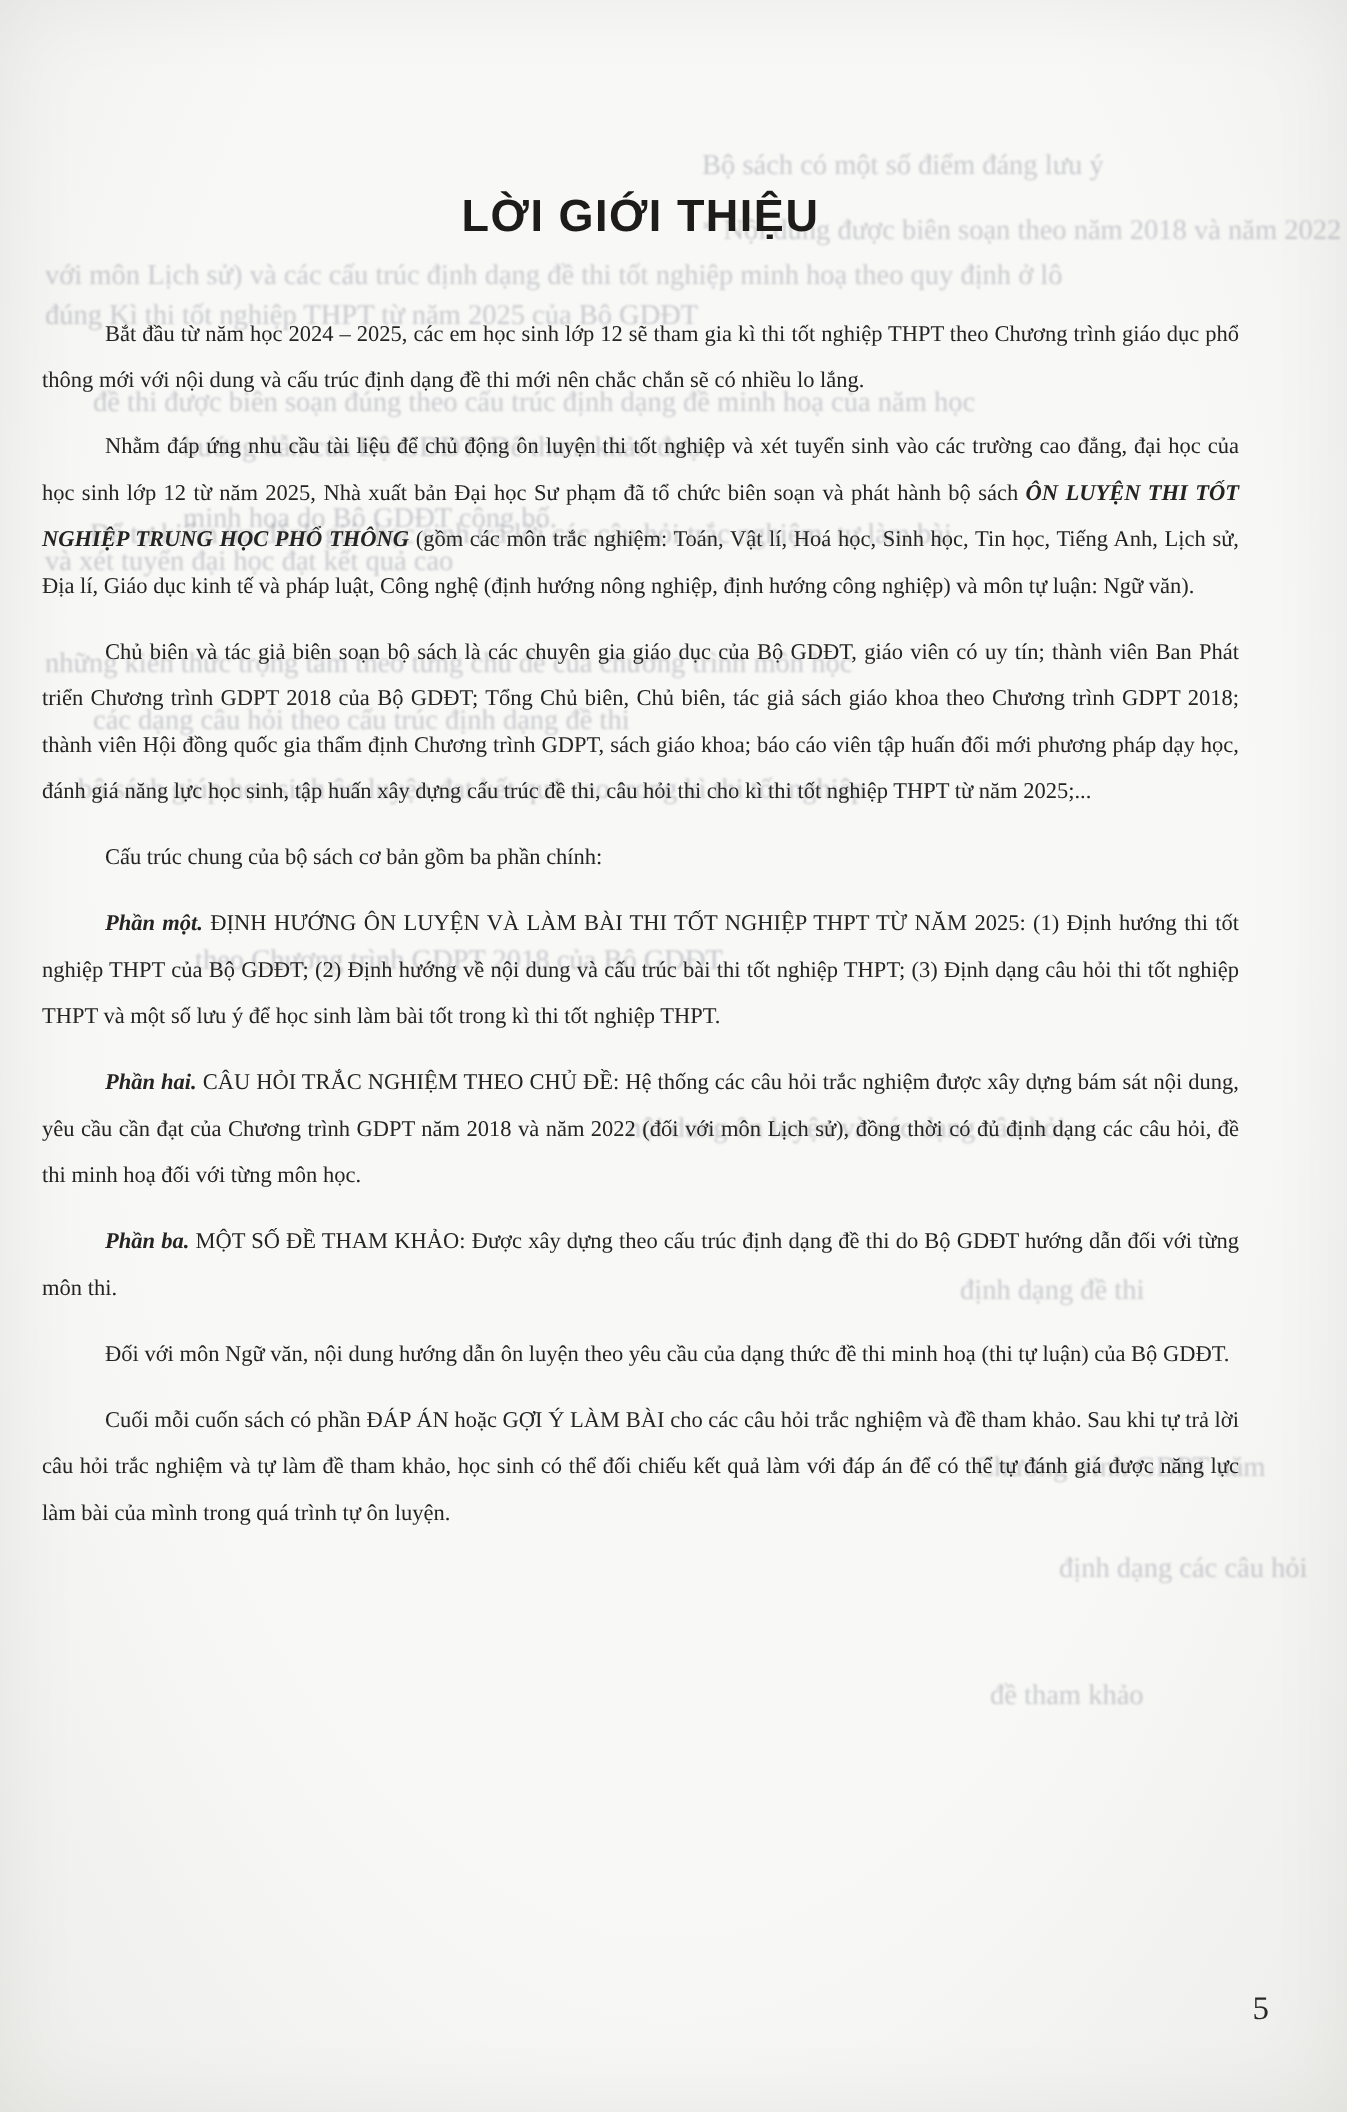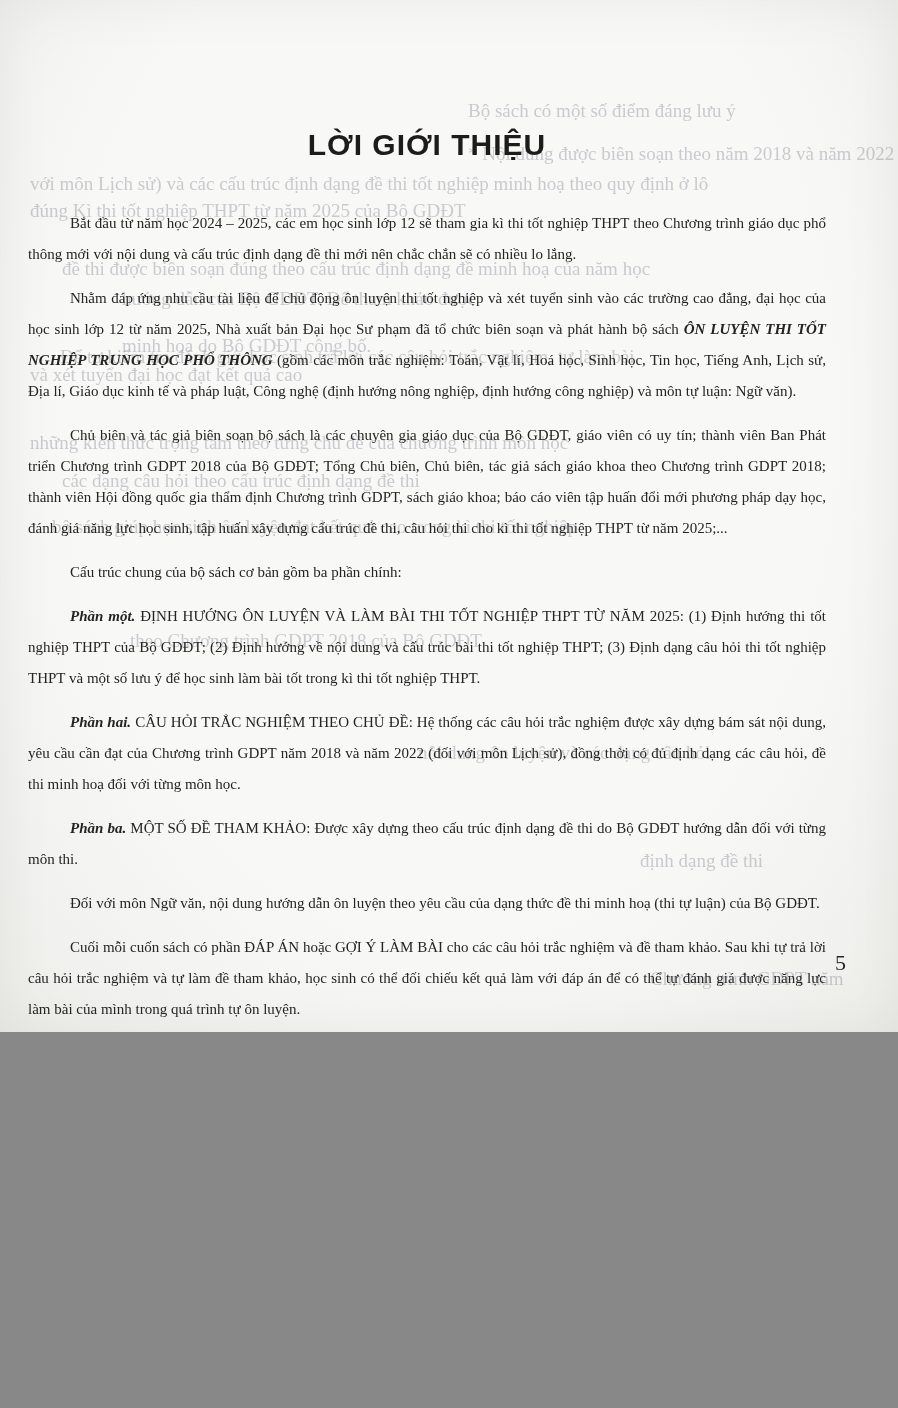--- a/index.html
+++ b/index.html
@@ -1,19 +1,19 @@
 <!DOCTYPE html>
 <html><head>
 <meta charset="utf-8">
 <style>
   html, body { margin: 0; padding: 0; background: #888; }
   .page {
     position: relative;
     width: 898px;
-    height: 1032px;
+    height: 1408px;
     margin: 0 auto;
     background: #f5f5f2;
     background-image: radial-gradient(ellipse at 50% 40%, #f8f8f6 60%, #ededea 100%);
     overflow: hidden;
     font-family: "Liberation Serif", serif;
     color: #262422;
     box-shadow: inset 0 0 60px rgba(0,0,0,0.06);
   }
   .ghost-layer {
     position: absolute;

